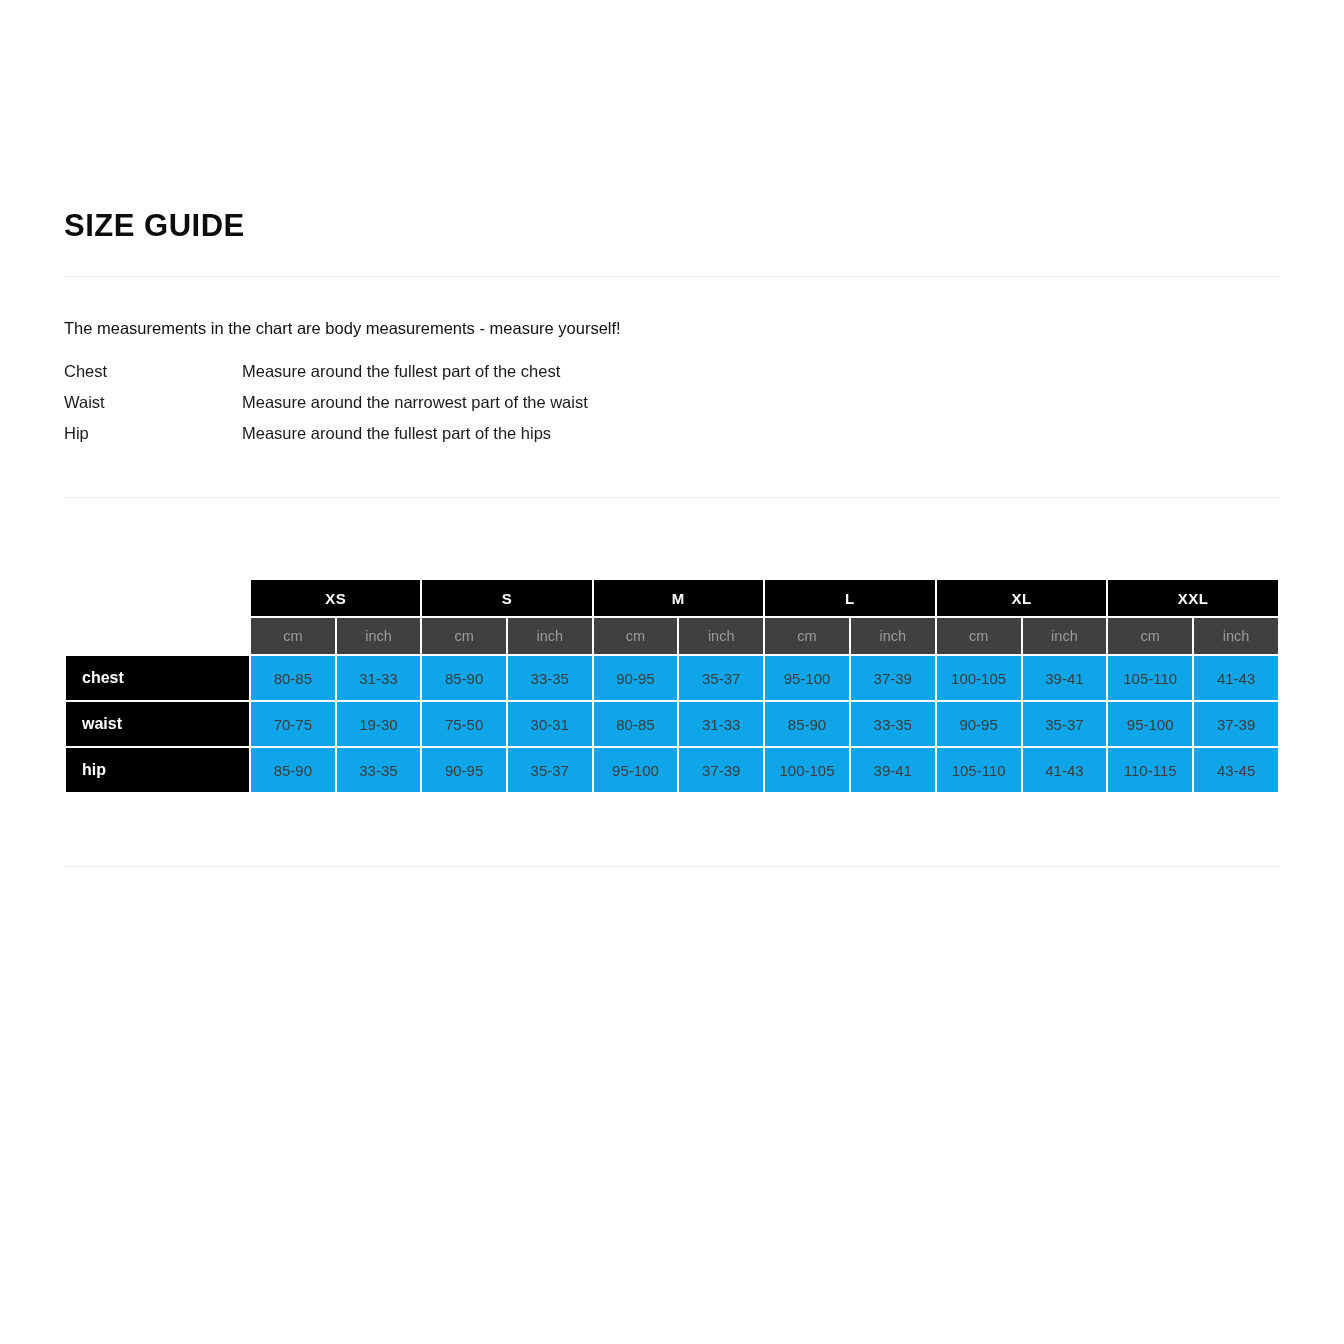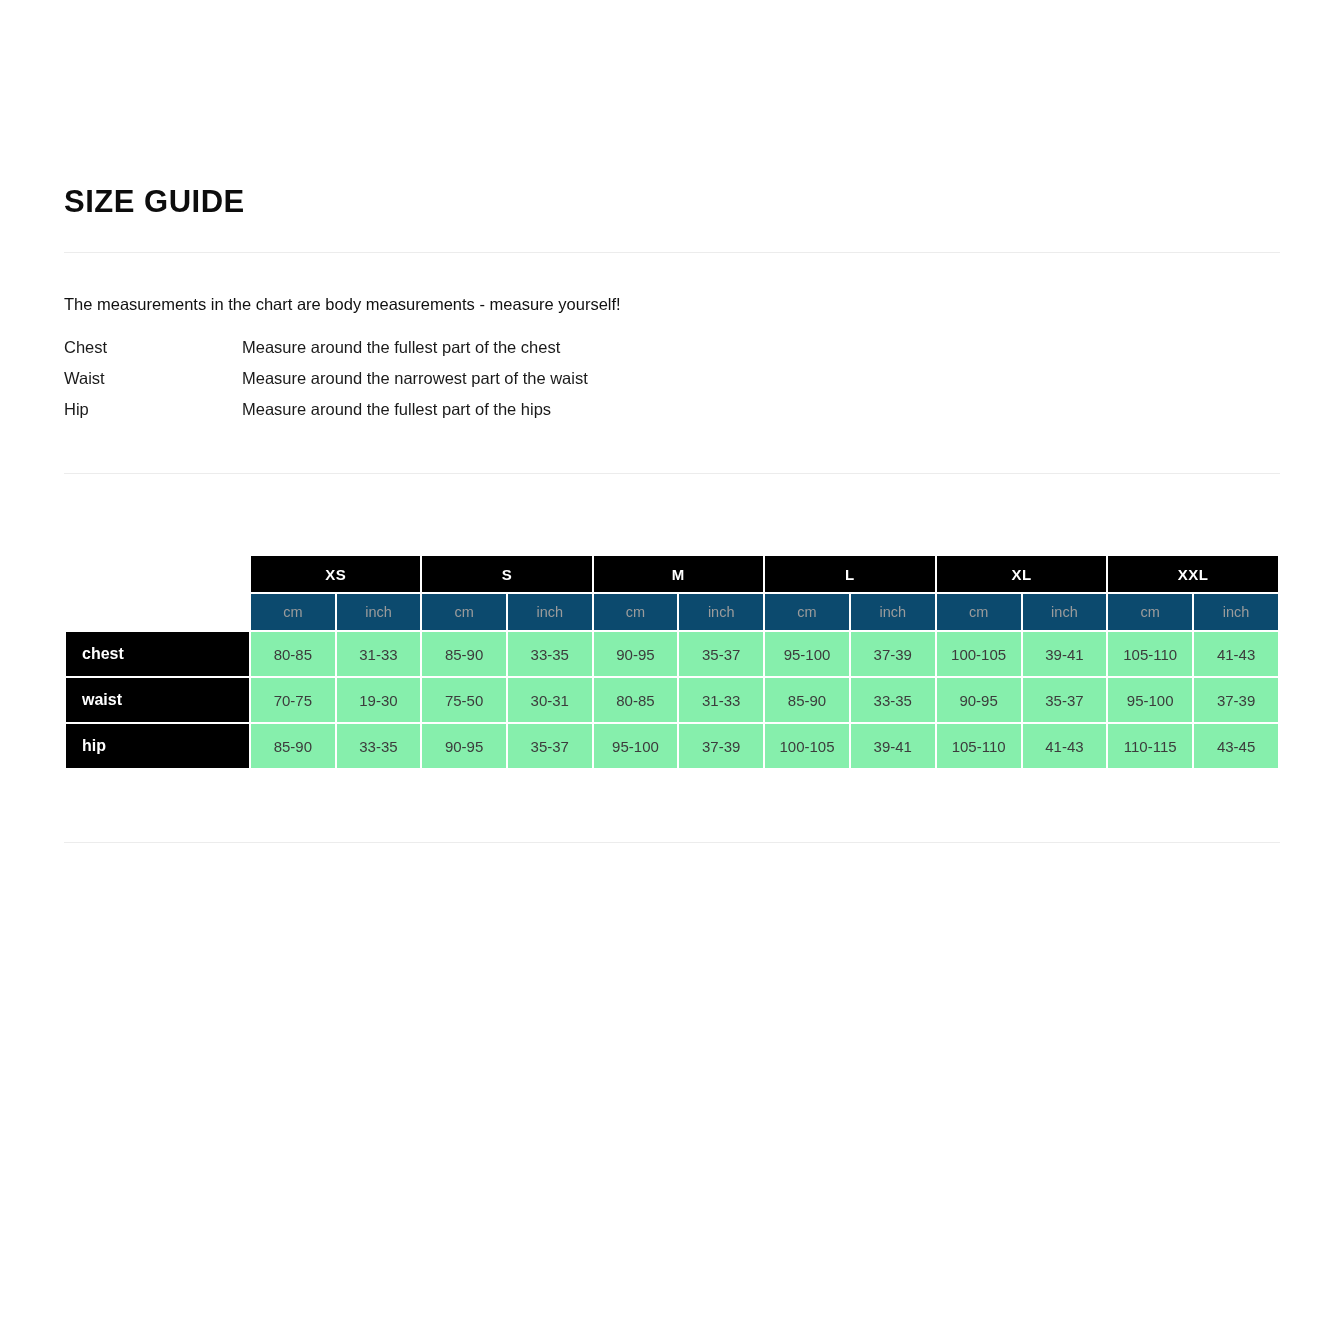--- a/index.html
+++ b/index.html
@@ -16,21 +16,21 @@
   }
   .page {
     position: relative;
     width: 1344px;
     height: 1344px;
     box-sizing: border-box;
   }
   .content {
     position: absolute;
     left: 64px;
-    top: 184px;
+    top: 208px;
     width: 1216px;
   }
   .title {
     font-size: 31px;
     font-weight: bold;
     letter-spacing: 0.5px;
     color: #0d0d0d;
     margin: 0 0 32px 0;
   }
   .hr {
@@ -88,21 +88,21 @@
   .size-head {
     background: #000000;
     color: #ffffff;
     font-size: 15px;
     font-weight: bold;
     text-align: center;
     height: 36px;
     letter-spacing: 0.5px;
   }
   .unit-cell {
-    background: #0c4a6e;
+    background: #404040;
     color: #9b9b9b;
     font-size: 14.5px;
     text-align: center;
     height: 30px;
     width: 86px;
   }
   .unit-blank {
     background: transparent;
     height: 36px;
   }
@@ -110,21 +110,21 @@
     background: #000000;
     color: #ffffff;
     font-size: 16px;
     font-weight: bold;
     text-align: left;
     padding-left: 16px !important;
     height: 44px;
     width: 172px;
   }
   .data-cell {
-    background: #86efac;
+    background: #0ea5e9;
     color: #3c3c3c;
     font-size: 15px;
     text-align: center;
     height: 44px;
     width: 86px;
   }
   .bottom-rule {
     margin-top: 72px;
     height: 1px;
     background: #ececec;

